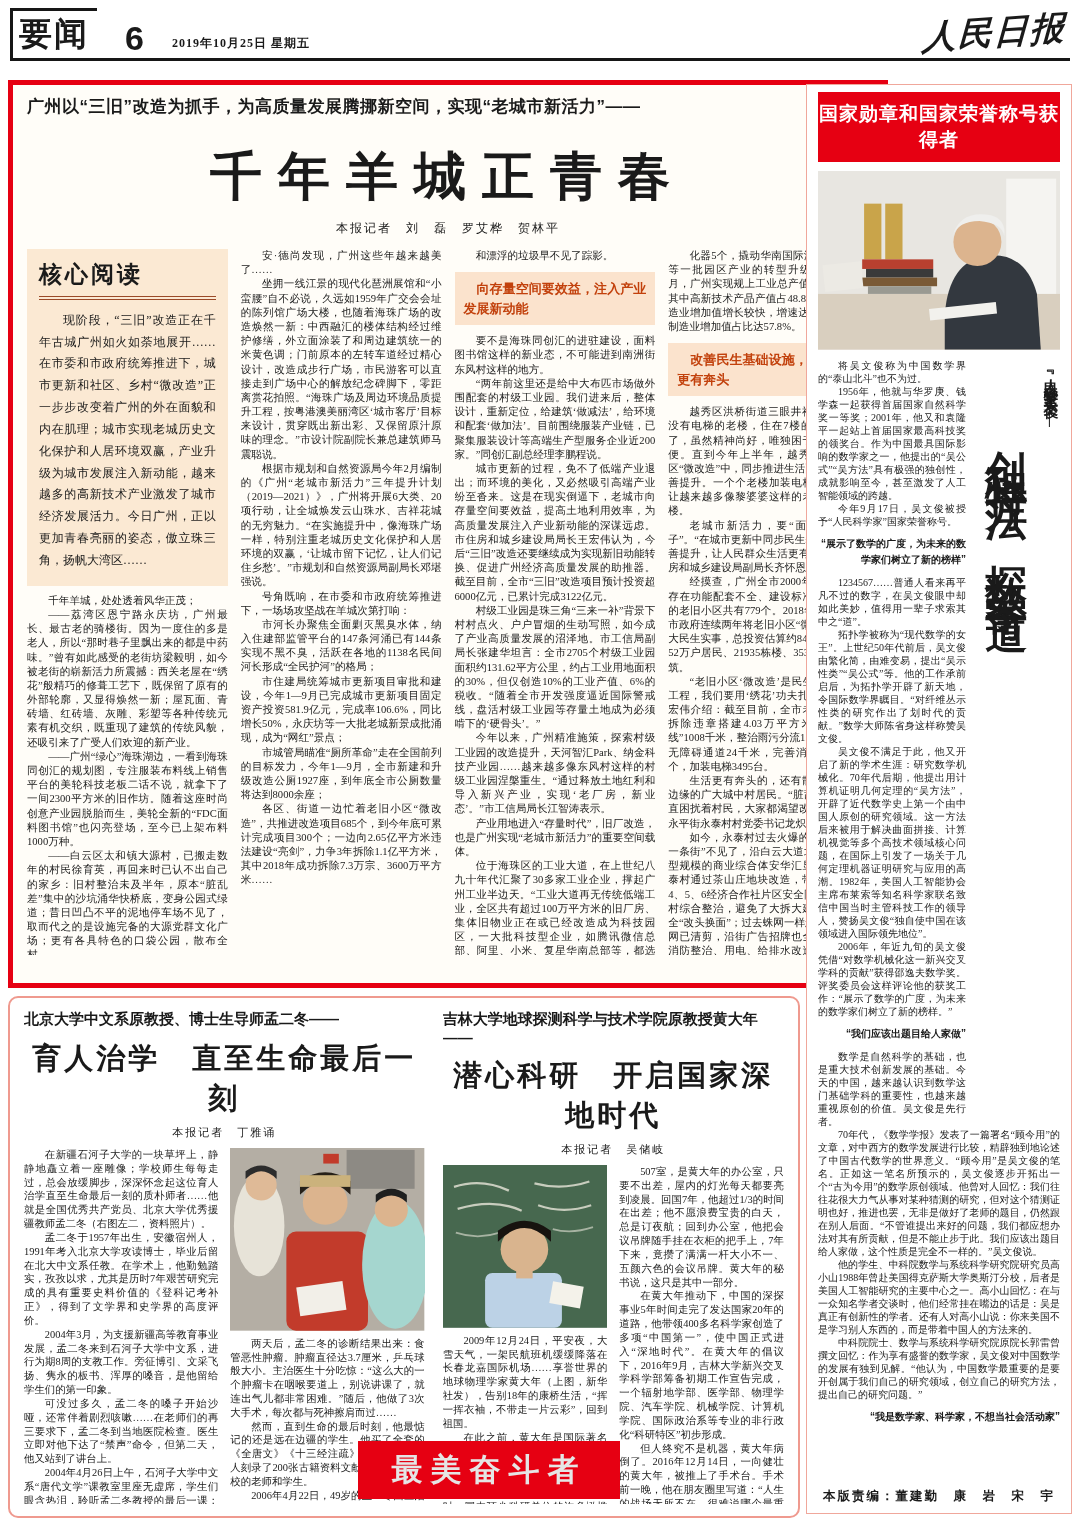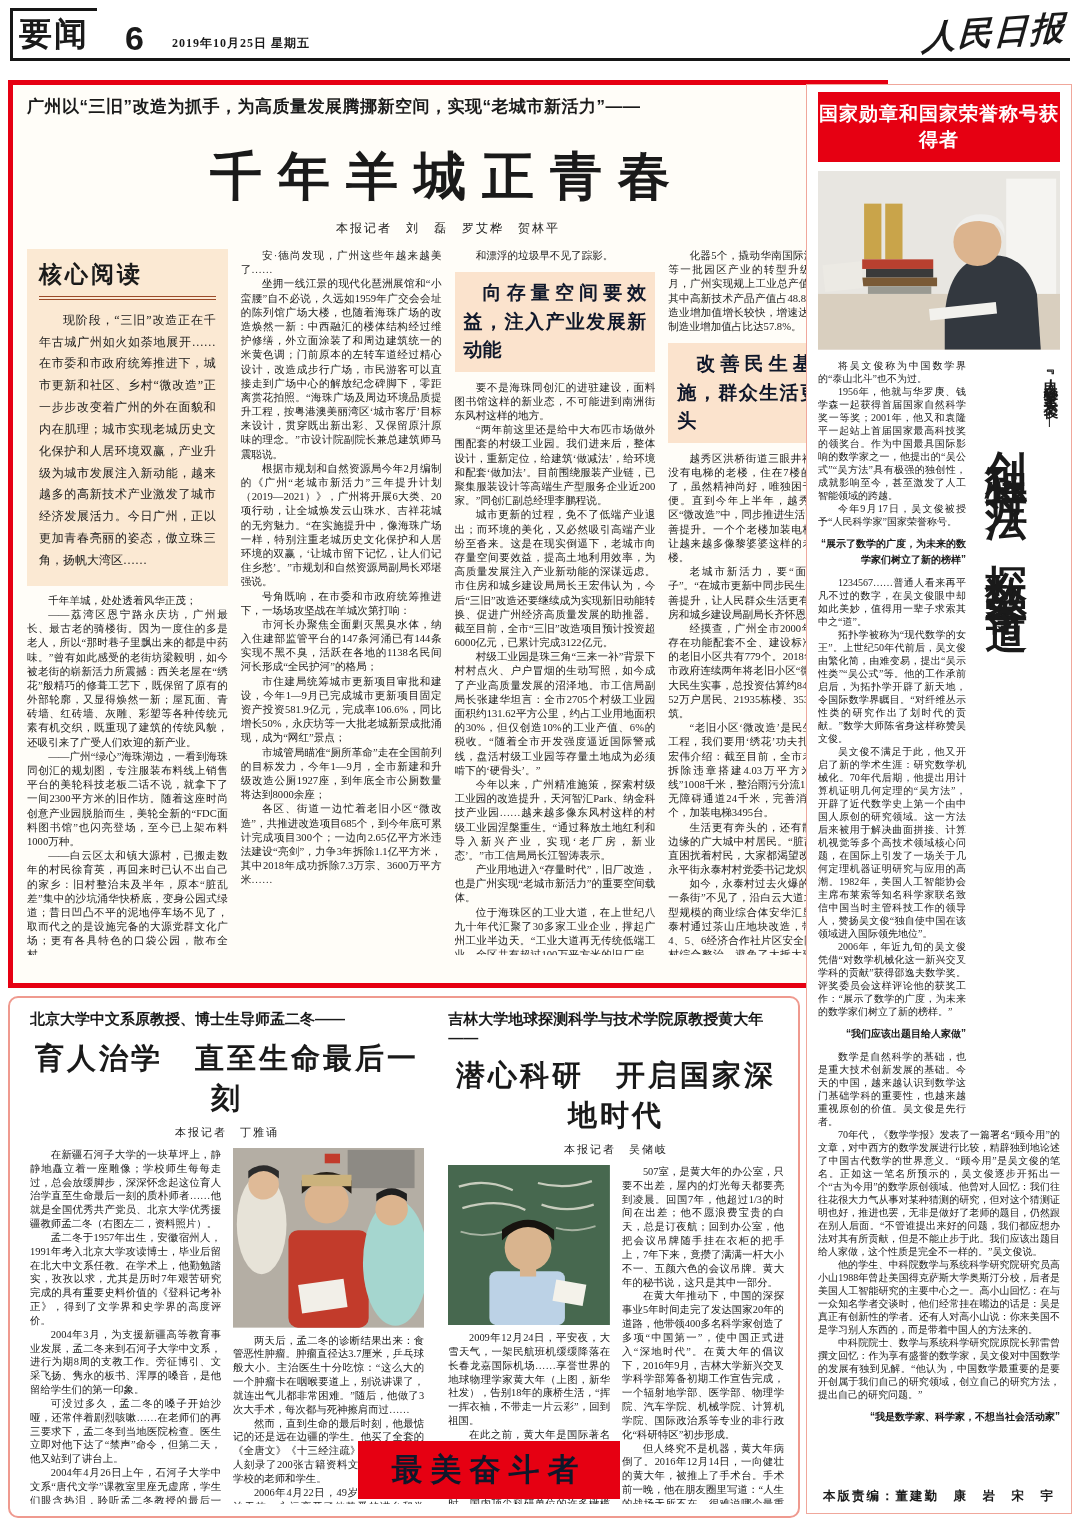--- a/index.html
+++ b/index.html
@@ -22,38 +22,38 @@
         letter-spacing:16px;margin:24px 0 8px;}
   .byline{text-align:center;font-size:12px;margin-bottom:12px;letter-spacing:2px;}
   .cols{display:flex;gap:13px;height:706px;overflow:hidden;}
   .col{flex:1;font-size:10.6px;line-height:1.34;text-align:justify;overflow:hidden;}
   .core{background:#fbe9d3;padding:10px 12px 14px;margin-bottom:8px;}
   .core-title{font-family:"Liberation Sans",sans-serif;font-size:23px;font-weight:800;letter-spacing:3px;
         padding-bottom:6px;border-bottom:4px double #9a4a28;margin-bottom:10px;}
   .core-body{font-size:12px;line-height:1.82;text-indent:2em;}
   .blk{margin:0;}
   .blk.p{text-indent:2em;}
-  .col .blk.h{font-family:"Liberation Sans",sans-serif;font-size:19px;font-weight:800;color:#0f172a;
+  .col .blk.h{font-family:"Liberation Sans",sans-serif;font-size:13px;font-weight:800;color:#c2410c;
         background:#fbe3cd;line-height:1.5;padding:7px 9px;margin:9px 0;text-indent:1em;}
   
   .bottom-box{position:absolute;left:8px;top:996px;width:792px;height:522px;box-sizing:border-box;
         border:2px solid #ef9a8f;border-radius:10px;padding:12px 14px;display:flex;gap:18px;background:#fff;}
-  .ba{overflow:hidden;margin-left:6px;}
+  .ba{overflow:hidden;}
   .ba.left{flex:54;}
   .ba.right{flex:46;}
   .ba-kicker{font-family:"Liberation Sans",sans-serif;font-size:15px;font-weight:800;}
   .ba-headline{font-family:"Liberation Sans",sans-serif;font-size:29px;font-weight:900;text-align:center;
         letter-spacing:3px;margin:10px 0 6px;}
   .ba-byline{text-align:center;font-size:11px;margin-bottom:8px;letter-spacing:2px;}
   .ba-cols{display:flex;gap:12px;height:382px;overflow:hidden;}
   .ba-col{flex:1;font-size:10.4px;line-height:1.33;text-align:justify;overflow:hidden;}
   .photo{width:100%;margin-bottom:6px;line-height:0;}
   .photo svg{width:100%;height:auto;display:block;}
   
-  .badge{position:absolute;left:358px;top:1441px;width:262px;height:58px;background:#e60012;color:#0f172a;
+  .badge{position:absolute;left:358px;top:1441px;width:262px;height:58px;background:#e60012;color:#e5e5e5;
         font-family:"Liberation Sans",sans-serif;font-size:31px;font-weight:900;letter-spacing:8px;
         display:flex;align-items:center;justify-content:center;z-index:6;}
   
   .sidebar{position:absolute;left:806px;top:84px;width:266px;height:1430px;box-sizing:border-box;
         border:1px solid #f0a79b;border-radius:0;padding:7px 11px;background:#fff;}
   .sb-banner{background:#e60012;color:#fff;font-family:"Liberation Sans",sans-serif;font-size:19px;
         font-weight:800;text-align:center;padding:9px 0;letter-spacing:1px;}
   .sb-photo{margin:9px 0;line-height:0;}
   .sb-photo svg{width:100%;height:auto;display:block;}
   .sb-body{font-size:10px;line-height:1.3;text-align:justify;height:1112px;overflow:hidden;}

